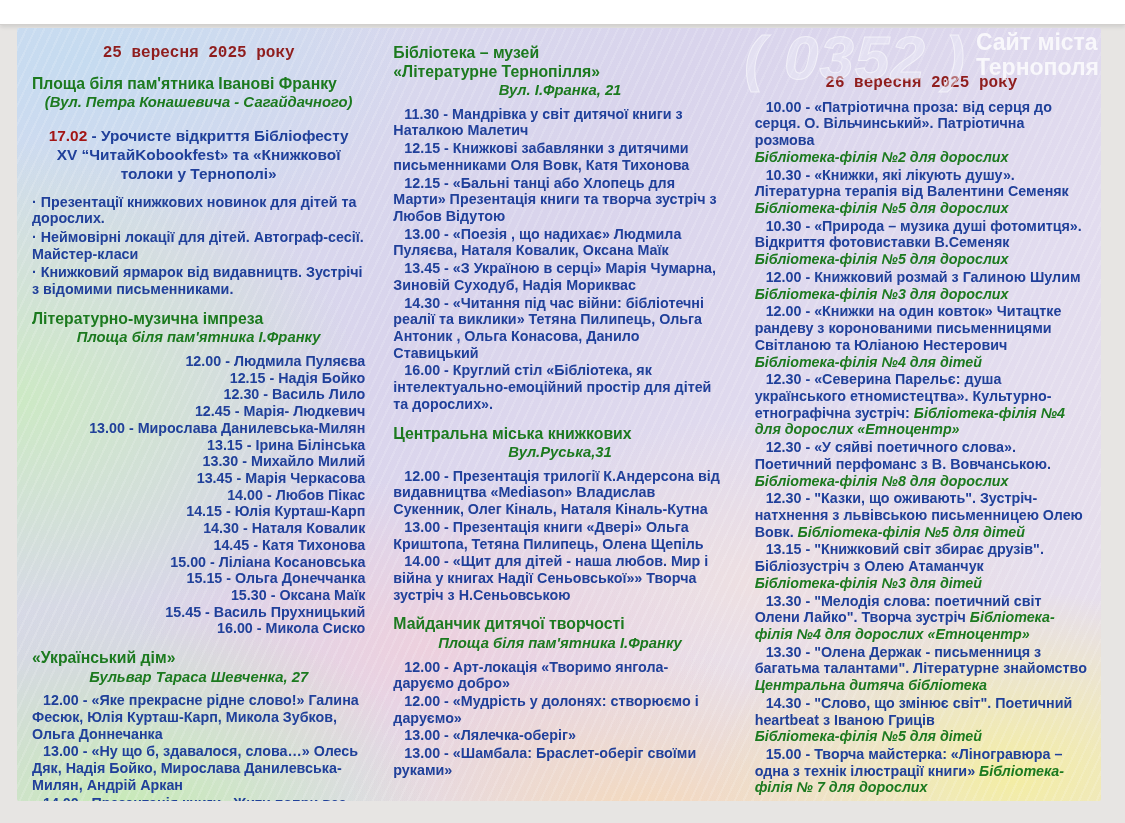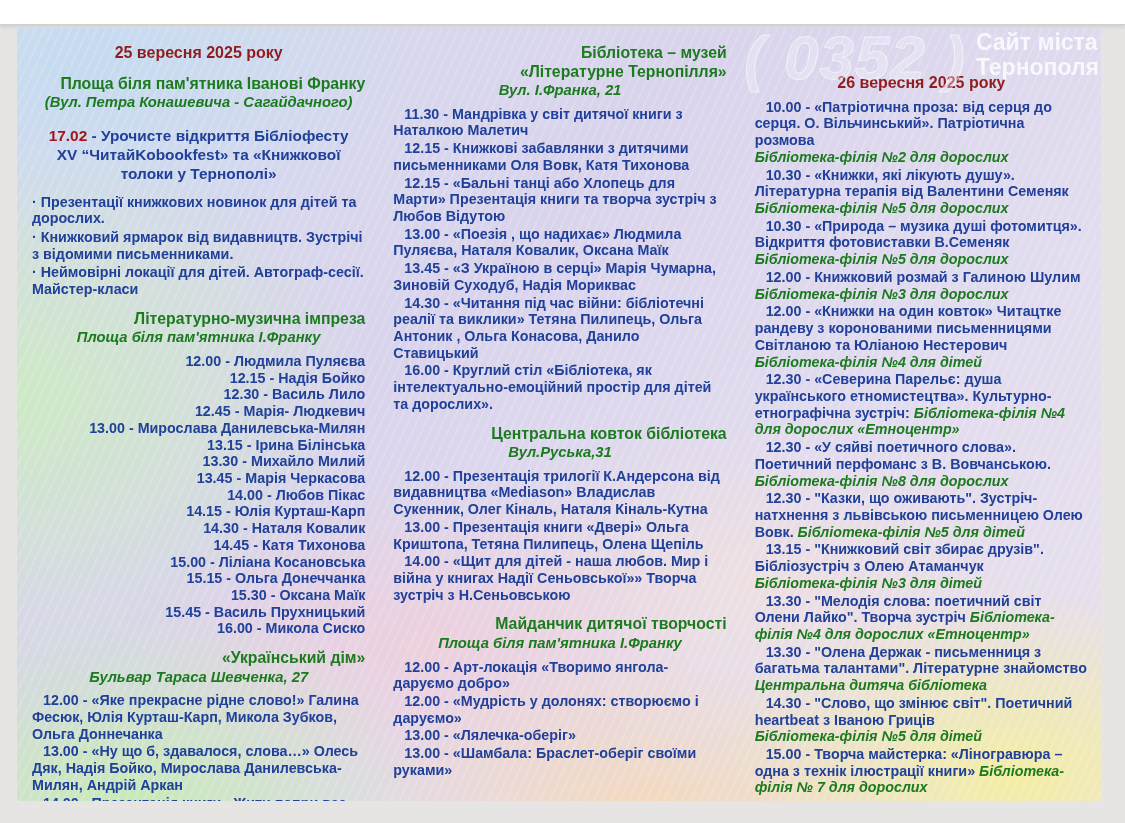--- a/index.html
+++ b/index.html
@@ -28,23 +28,23 @@
       radial-gradient(ellipse 420px 240px at 68% 72%, rgba(247,226,214,0.55), rgba(247,226,214,0) 70%),
       linear-gradient(135deg,#d6dcef 0%,#d9d4ec 38%,#e2dcef 68%,#e9e0ea 100%);
   }
   .poster::before{
     content:"";position:absolute;inset:0;pointer-events:none;
     background:repeating-linear-gradient(115deg, rgba(255,255,255,0.14) 0 2px, rgba(255,255,255,0) 2px 8px);
   }
   .cols{position:relative;display:flex;height:100%;z-index:1;}
   .col{flex:1 1 0;box-sizing:border-box;padding:4px 13px 0 15px;
        font-size:14.3px;line-height:1.17;color:#20409a;font-weight:700;}
-  .c-date{color:#8f1d1d;font-weight:700;text-align:center;font-size:16px;margin:12px 0 6px;}
+  .c-date{color:#8f1d1d;font-weight:700;text-align:center;font-size:16px;margin:12px 0 6px;font-family:Liberation Mono, monospace;}
   .col-right .c-date{margin-top:42px;}
-  .g-title{color:#1c7a1f;font-weight:700;text-align:right;font-size:15.8px;line-height:1.18;margin:12px 0 0;}
+  .g-title{color:#1c7a1f;font-weight:700;text-align:left;font-size:15.8px;line-height:1.18;margin:12px 0 0;}
   .g-sub{color:#1c7a1f;font-weight:700;font-style:italic;text-align:center;font-size:14.8px;line-height:1.18;margin:1px 0 6px;}
   .opening{color:#20409a;text-align:center;font-size:15.4px;line-height:1.25;margin:14px 6px 10px;}
   .opening .time{color:#a31515;}
   .bullets{margin:8px 0 0;}
   .bullet{margin:0 0 2px;}
   .sched{margin:4px 0 0 10px;}
   .sched-item{margin:0;text-align:right;}
   .ev{margin:0 0 1px;text-indent:11px;}
   .ev .ev-venue{color:#1c7a1f;font-style:italic;}
   .ev .ev-venue.block{display:block;text-indent:0;}
@@ -78,22 +78,22 @@
       <div class="c-date">25 вересня 2025 року</div>
 
       <div class="g-title">Площа біля пам'ятника Іванові Франку</div>
       <div class="g-sub">(Вул. Петра Конашевича - Сагайдачного)</div>
 
       <p class="opening"><span class="time">17.02</span><span> - Урочисте відкриття Бібліофесту XV “ЧитайKobookfest» та «Книжкової толоки у Тернополі»</span></p>
 
       <div class="bullets">
 
       <p class="bullet">·  Презентації книжкових новинок для дітей та дорослих.</p>
+          <p class="bullet">·  Неймовірні локації для дітей. Автограф-сесії. Майстер-класи</p>
           <p class="bullet">·  Книжковий ярмарок від видавництв. Зустрічі з відомими письменниками.</p>
-          <p class="bullet">·  Неймовірні локації для дітей. Автограф-сесії. Майстер-класи</p>
         </div>
 
       <div class="g-title">Літературно-музична імпреза</div>
       <div class="g-sub">Площа біля пам'ятника І.Франку</div>
       <div class="sched">
 
       <p class="sched-item">12.00 - Людмила Пуляєва</p>
           <p class="sched-item">12.15 - Надія Бойко</p>
           <p class="sched-item">12.30 - Василь Лило</p>
           <p class="sched-item">12.45 - Марія- Людкевич</p>
@@ -132,21 +132,21 @@
 
       <p class="ev">11.30 -  Мандрівка у світ дитячої книги з Наталкою Малетич</p>
           <p class="ev">12.15 -  Книжкові забавлянки з дитячими письменниками Оля Вовк, Катя Тихонова</p>
           <p class="ev">12.15 -  «Бальні танці або Хлопець для Марти» Презентація книги та творча зустріч з Любов Відутою</p>
           <p class="ev">13.00  - «Поезія , що надихає» Людмила Пуляєва, Наталя Ковалик, Оксана Маїк</p>
           <p class="ev">13.45  - «З Україною в серці» Марія Чумарна, Зиновій  Суходуб, Надія  Мориквас</p>
           <p class="ev">14.30 -  «Читання під час війни: бібліотечні реалії та виклики» Тетяна Пилипець, Ольга Антоник , Ольга Конасова, Данило Ставицький</p>
           <p class="ev">16.00  -  Круглий стіл «Бібліотека, як інтелектуально-емоційний простір  для дітей та дорослих».</p>
         </div>
 
-      <div class="g-title">Центральна ковток бібліотека</div>
+      <div class="g-title">Центральна міська книжкових</div>
       <div class="g-sub">Вул.Руська,31</div>
       <div>
 
       <p class="ev">12.00 - Презентація  трилогії К.Андерсона від видавництва «Mediason» Владислав Сукенник, Олег Кіналь, Наталя Кіналь-Кутна</p>
           <p class="ev">13.00 - Презентація книги «Двері» Ольга  Криштопа, Тетяна Пилипець, Олена Щепіль</p>
           <p class="ev">14.00 - «Щит для дітей - наша любов. Мир і війна у книгах Надії Сеньовської»» Творча зустріч з Н.Сеньовською</p>
         </div>
 
       <div class="g-title">Майданчик дитячої творчості</div>
       <div class="g-sub">Площа біля пам'ятника І.Франку</div>

